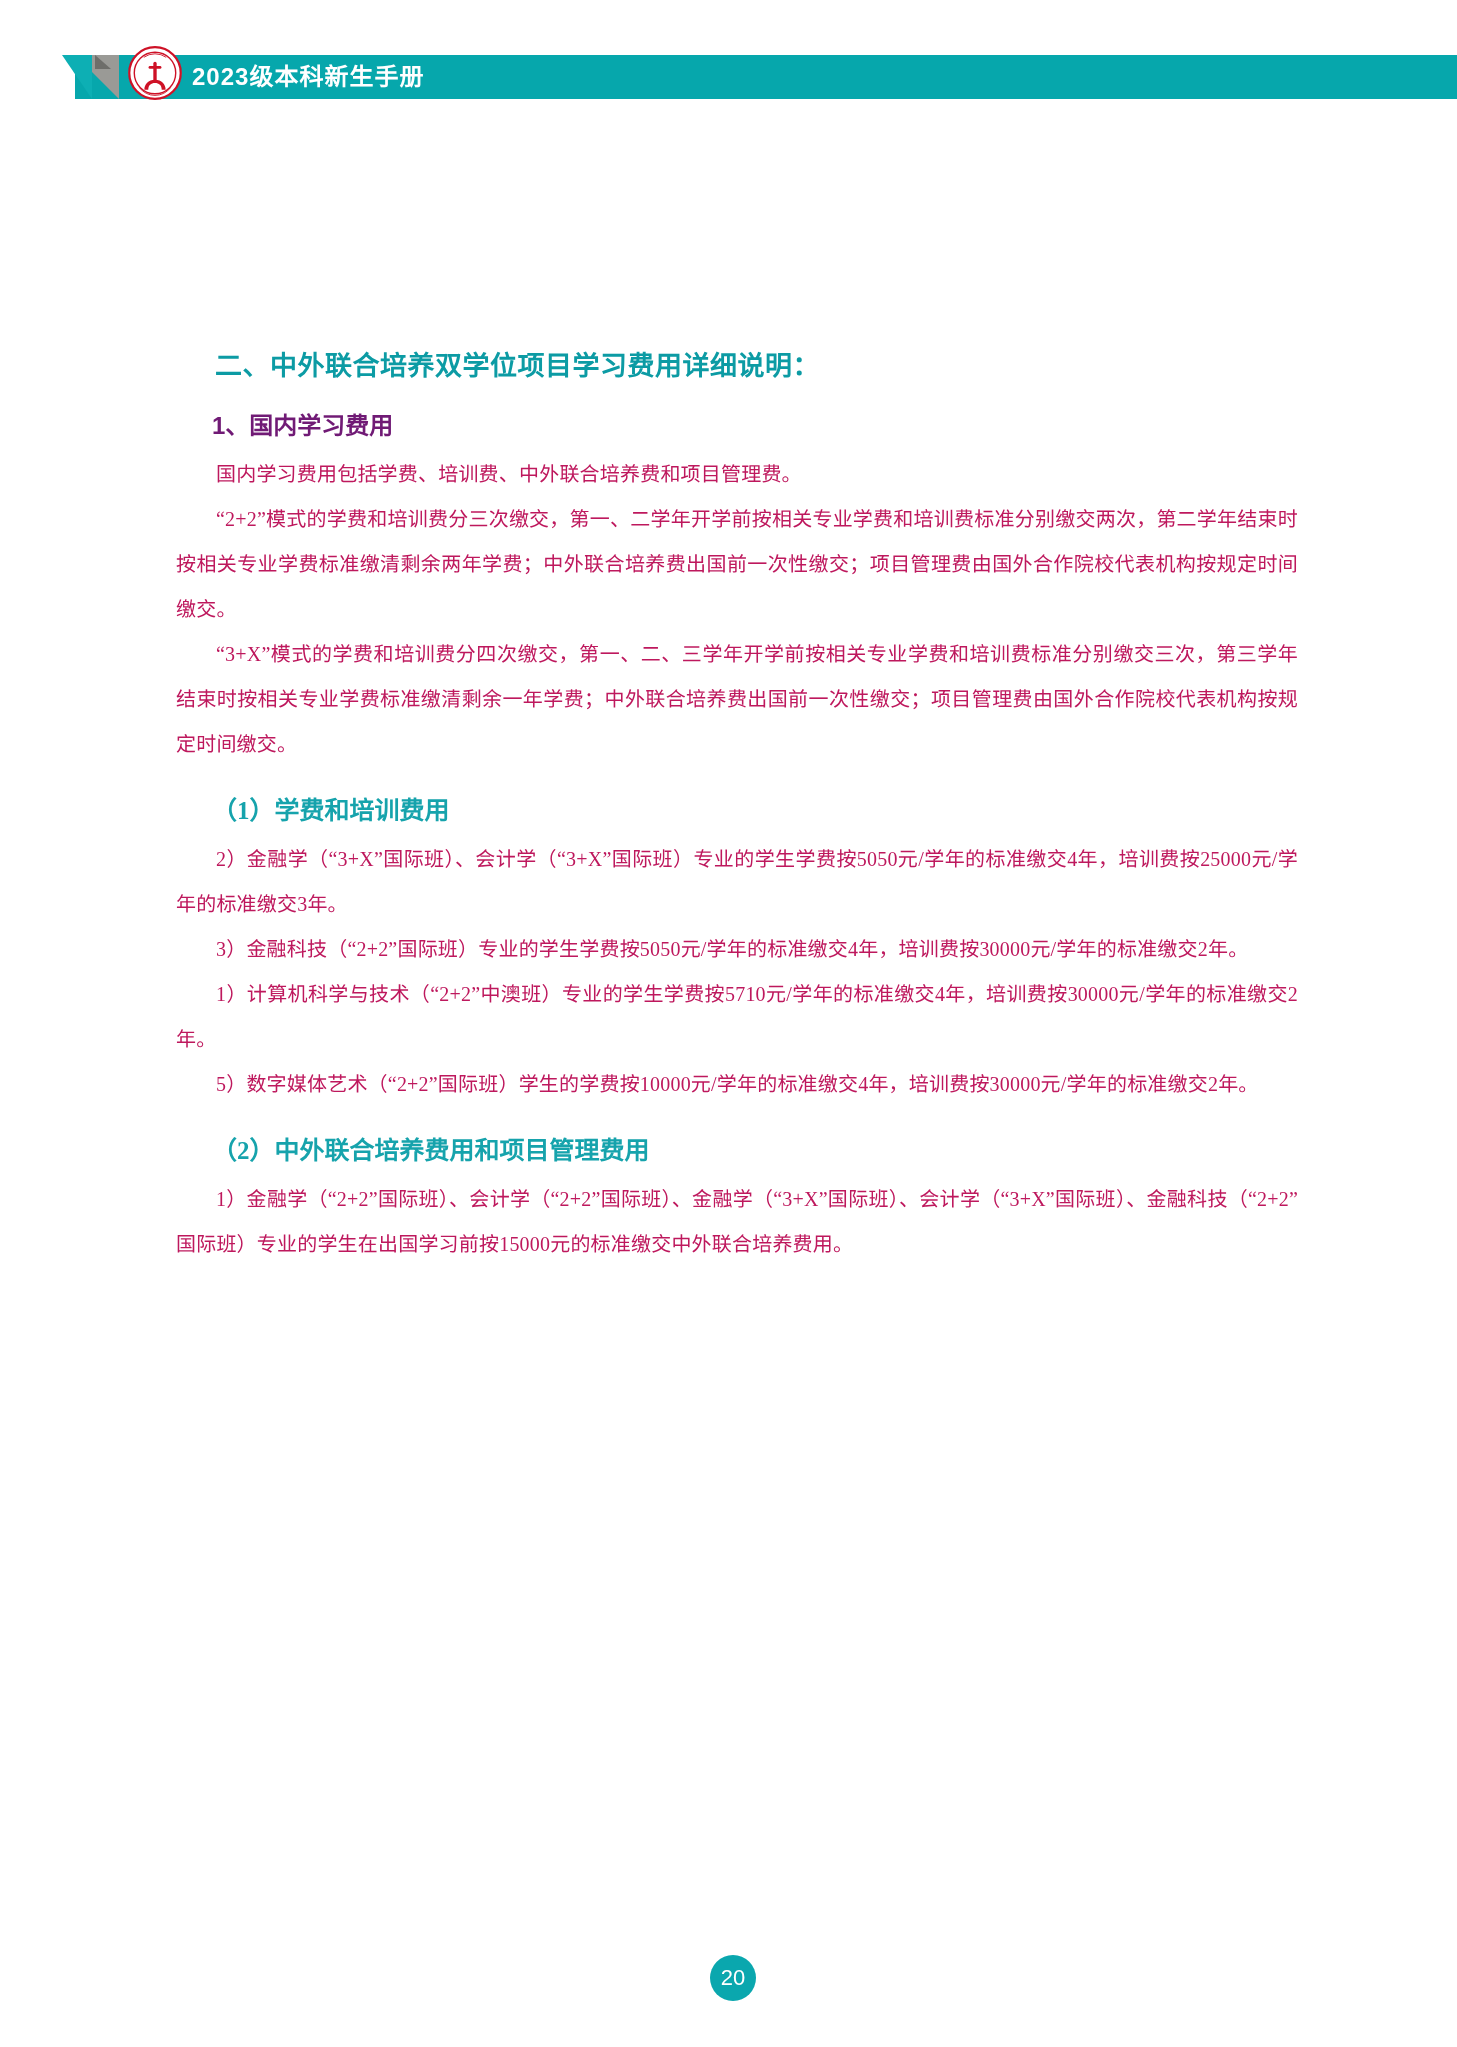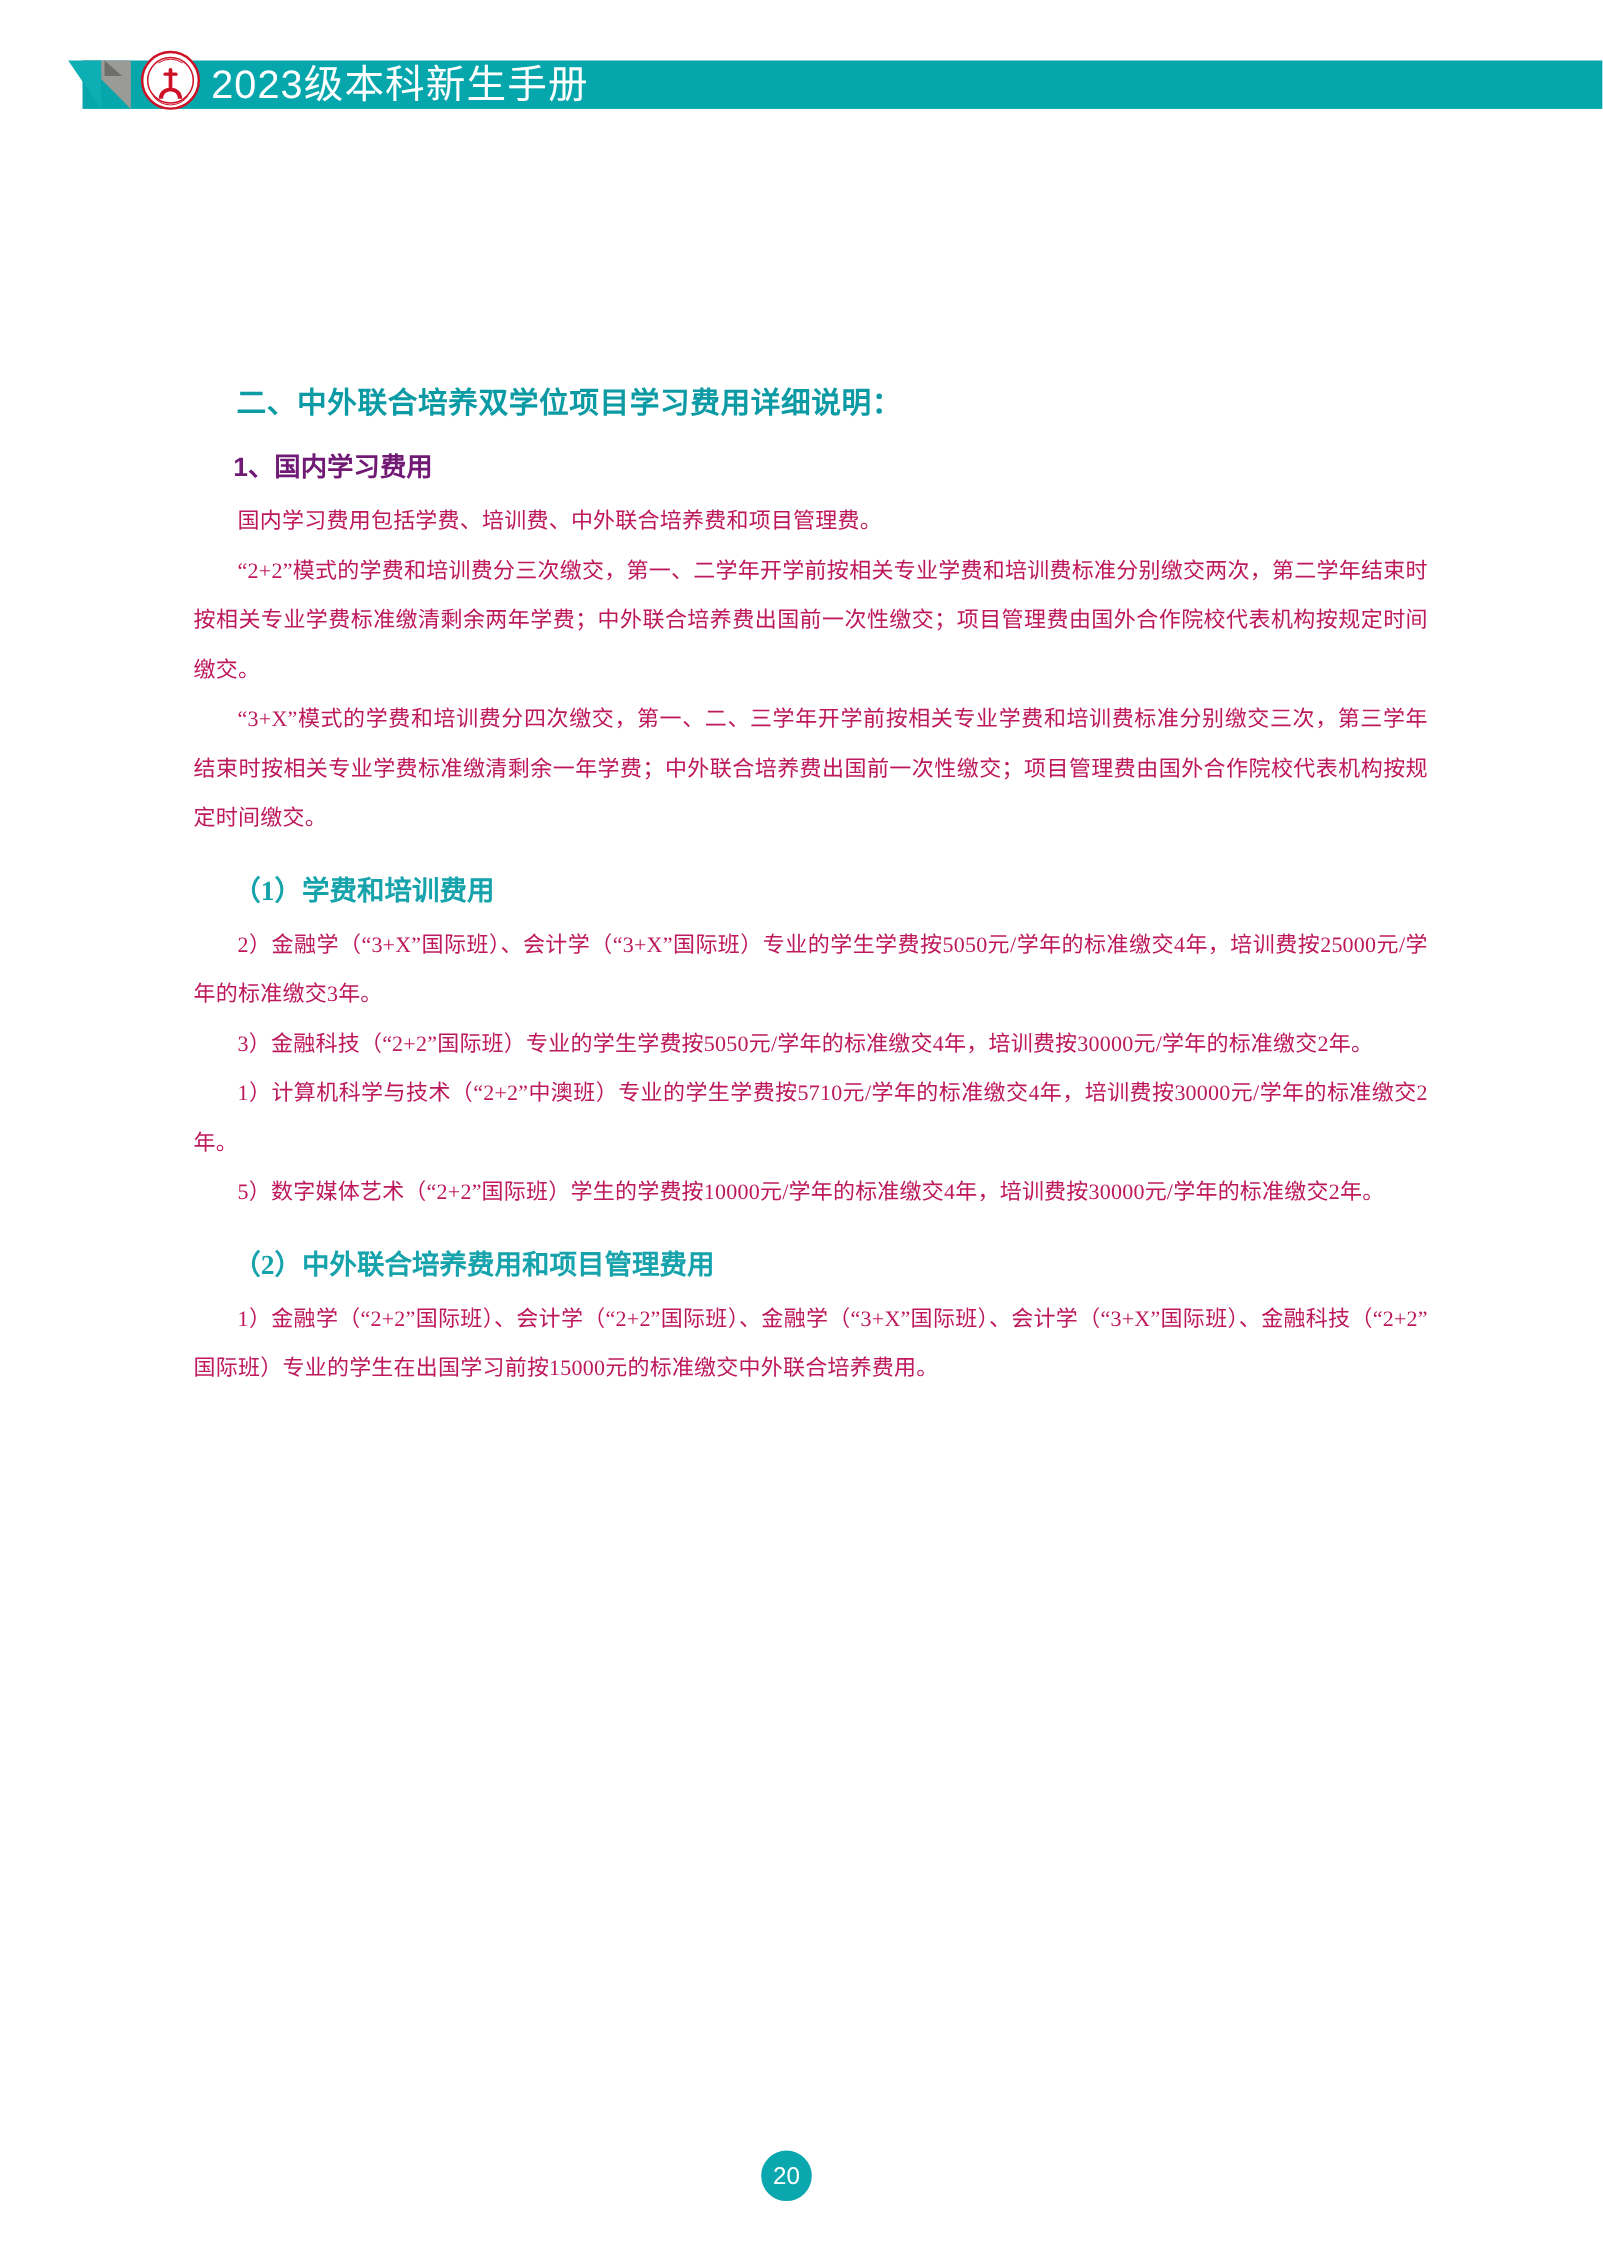--- a/index.html
+++ b/index.html
@@ -73,22 +73,22 @@
     height: 56px;
   }
   .header-title {
     position: absolute;
     left: 192px;
     top: 0px;
     height: 44px;
     line-height: 44px;
     color: #ffffff;
     font-family: "Liberation Sans", "DejaVu Sans", sans-serif;
-    font-weight: 400;
-    font-size: 36px;
+    font-weight: 700;
+    font-size: 24px;
     letter-spacing: 1px;
     white-space: nowrap;
   }
 
   
   .content {
     position: absolute;
     left: 176px;
     top: 348px;
     width: 1122px;
@@ -127,21 +127,21 @@
     text-align: justify;
     text-justify: inter-ideograph;
     text-indent: 2em;
     color: #be185d;
     letter-spacing: 0.2px;
   }
 
   
   .footer {
     position: absolute;
-    left: 0;
+    left: 18px;
     top: 1955px;
     width: 1430px;
     text-align: center;
   }
   .page-badge {
     display: inline-block;
     width: 46px;
     height: 46px;
     line-height: 46px;
     border-radius: 50%;

